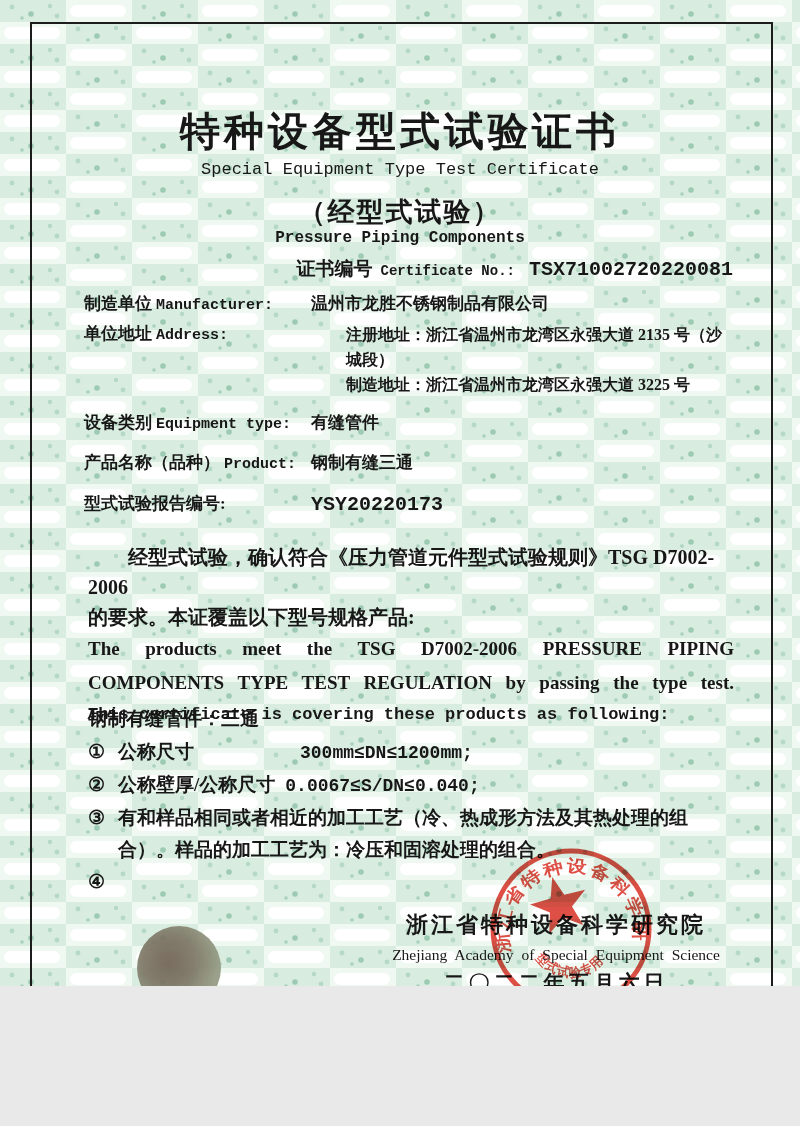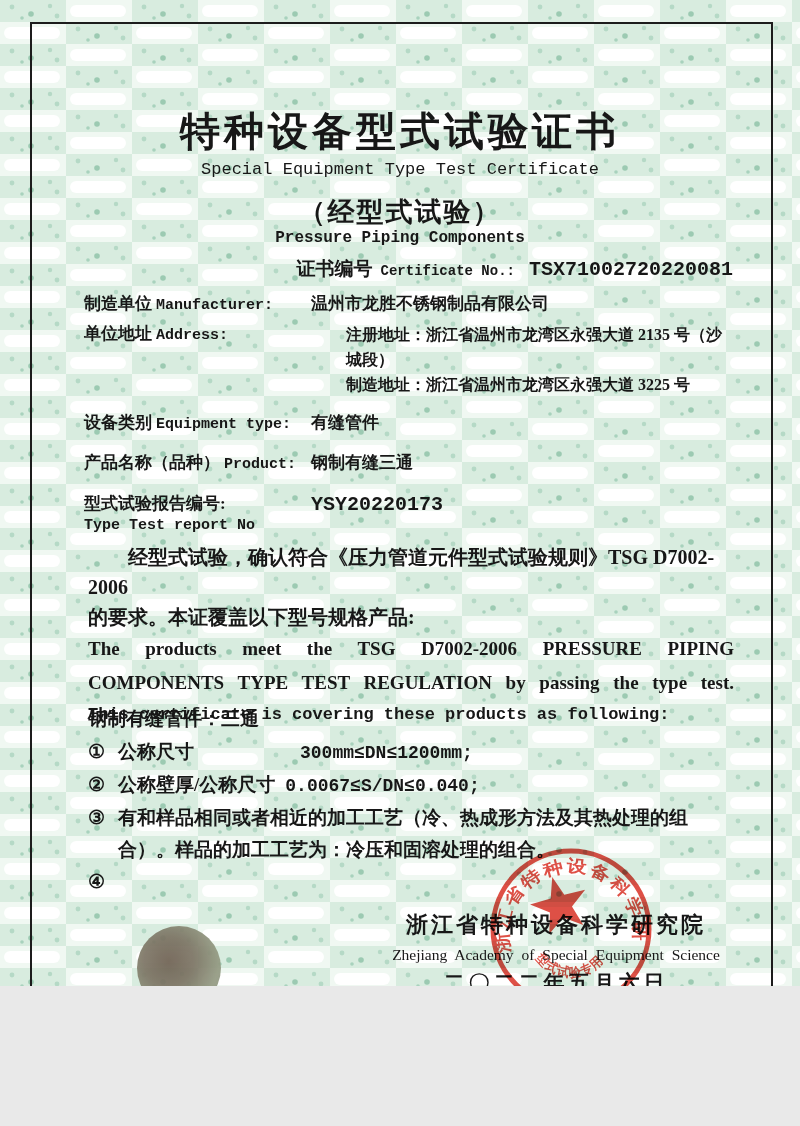--- a/index.html
+++ b/index.html
@@ -147,21 +147,20 @@
           <span class="cn">产品名称（品种）</span>
           <span class="en">Product:</span>
         </div>
         <div class="fvalue">钢制有缝三通</div>
       </div>
 
 
       <div class="frow report">
         <div class="flabel">
           <div class="cn">型式试验报告编号:</div>
-          <div class="en">Type Test report No</div>
         </div>
         <div class="fvalue mono">YSY20220173</div>
       </div>
     </div>
 
     <div class="abs statement">
       <p class="st-cn indent">经型式试验，确认符合《压力管道元件型式试验规则》TSG D7002-2006</p>
       <p class="st-cn">的要求。本证覆盖以下型号规格产品:</p>
       <p class="st-en">The products meet the TSG D7002-2006 PRESSURE PIPING</p>
       <p class="st-en">COMPONENTS TYPE TEST REGULATION by passing the type test.</p>

